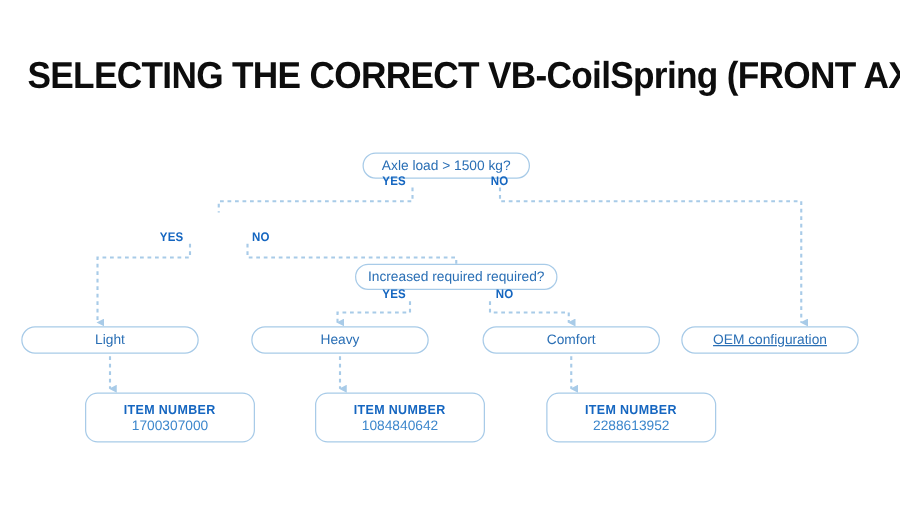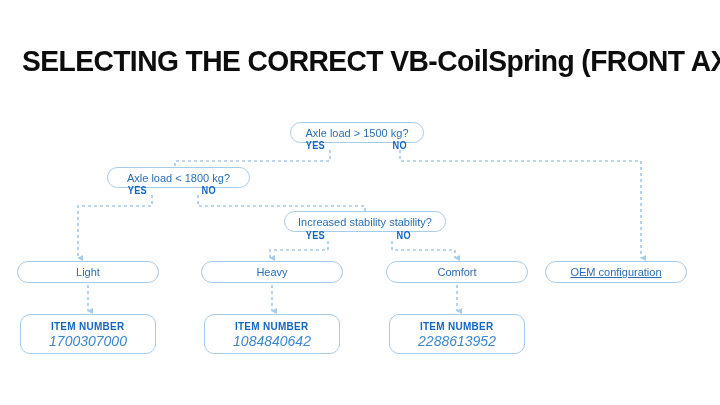--- a/index.html
+++ b/index.html
@@ -34,27 +34,27 @@
     background:#ffffff;
     display:flex;align-items:center;justify-content:center;
     color:#2a6fb5;
     font-size:11px;
     white-space:nowrap;
   }
   .node.q{height:21px;border-radius:11px;}
   .node.res{height:22px;border-radius:11px;}
   .node.item{
     height:40px;border-radius:10px;
-    flex-direction:column;justify-content:center;gap:1px;
+    flex-direction:column;justify-content:center;gap:1px;margin-left:48px;
   }
   .item-title{
     font-weight:bold;font-size:10.5px;color:#1566c0;
     letter-spacing:0.3px;transform:scaleX(0.95);
   }
-  .item-num{font-size:14px;color:#3d87cc;font-style:italic;}
+  .item-num{font-size:11px;color:#3d87cc;}
 
   
   .lbl{
     position:absolute;
     font-weight:bold;font-size:10px;
     color:#1566c0;letter-spacing:0.2px;
     transform:scaleX(0.92);
     white-space:nowrap;
   }
 </style>
@@ -90,28 +90,25 @@
       <path d="M457,285 L457,311" marker-end="url(#ah)"></path>
     </g>
   </svg>
 
   <div class="node q" style="left:290px;top:122px;width:134px;">
     <span>Axle load &gt; 1500 kg?</span>
   </div>
   <div class="lbl" style="left:305px;top:140px;">YES</div>
   <div class="lbl" style="left:392px;top:140px;">NO</div>
 
-  <div class="node q" style="left:107px;top:167px;width:143px;">
-    <span>Axle load &lt; 1800 kg?</span>
-  </div>
   <div class="lbl" style="left:127px;top:185px;">YES</div>
   <div class="lbl" style="left:201px;top:185px;">NO</div>
 
   <div class="node q" style="left:284px;top:211px;width:162px;">
-    <span>Increased stability stability?</span>
+    <span>Increased required required?</span>
   </div>
   <div class="lbl" style="left:305px;top:230px;">YES</div>
   <div class="lbl" style="left:396px;top:230px;">NO</div>
 
   <div class="node res" style="left:17px;top:261px;width:142px;text-align:right;">
     <span>Light</span>
   </div>
   <div class="node res" style="left:386px;top:261px;width:142px;">
     <span>Comfort</span>
   </div>

